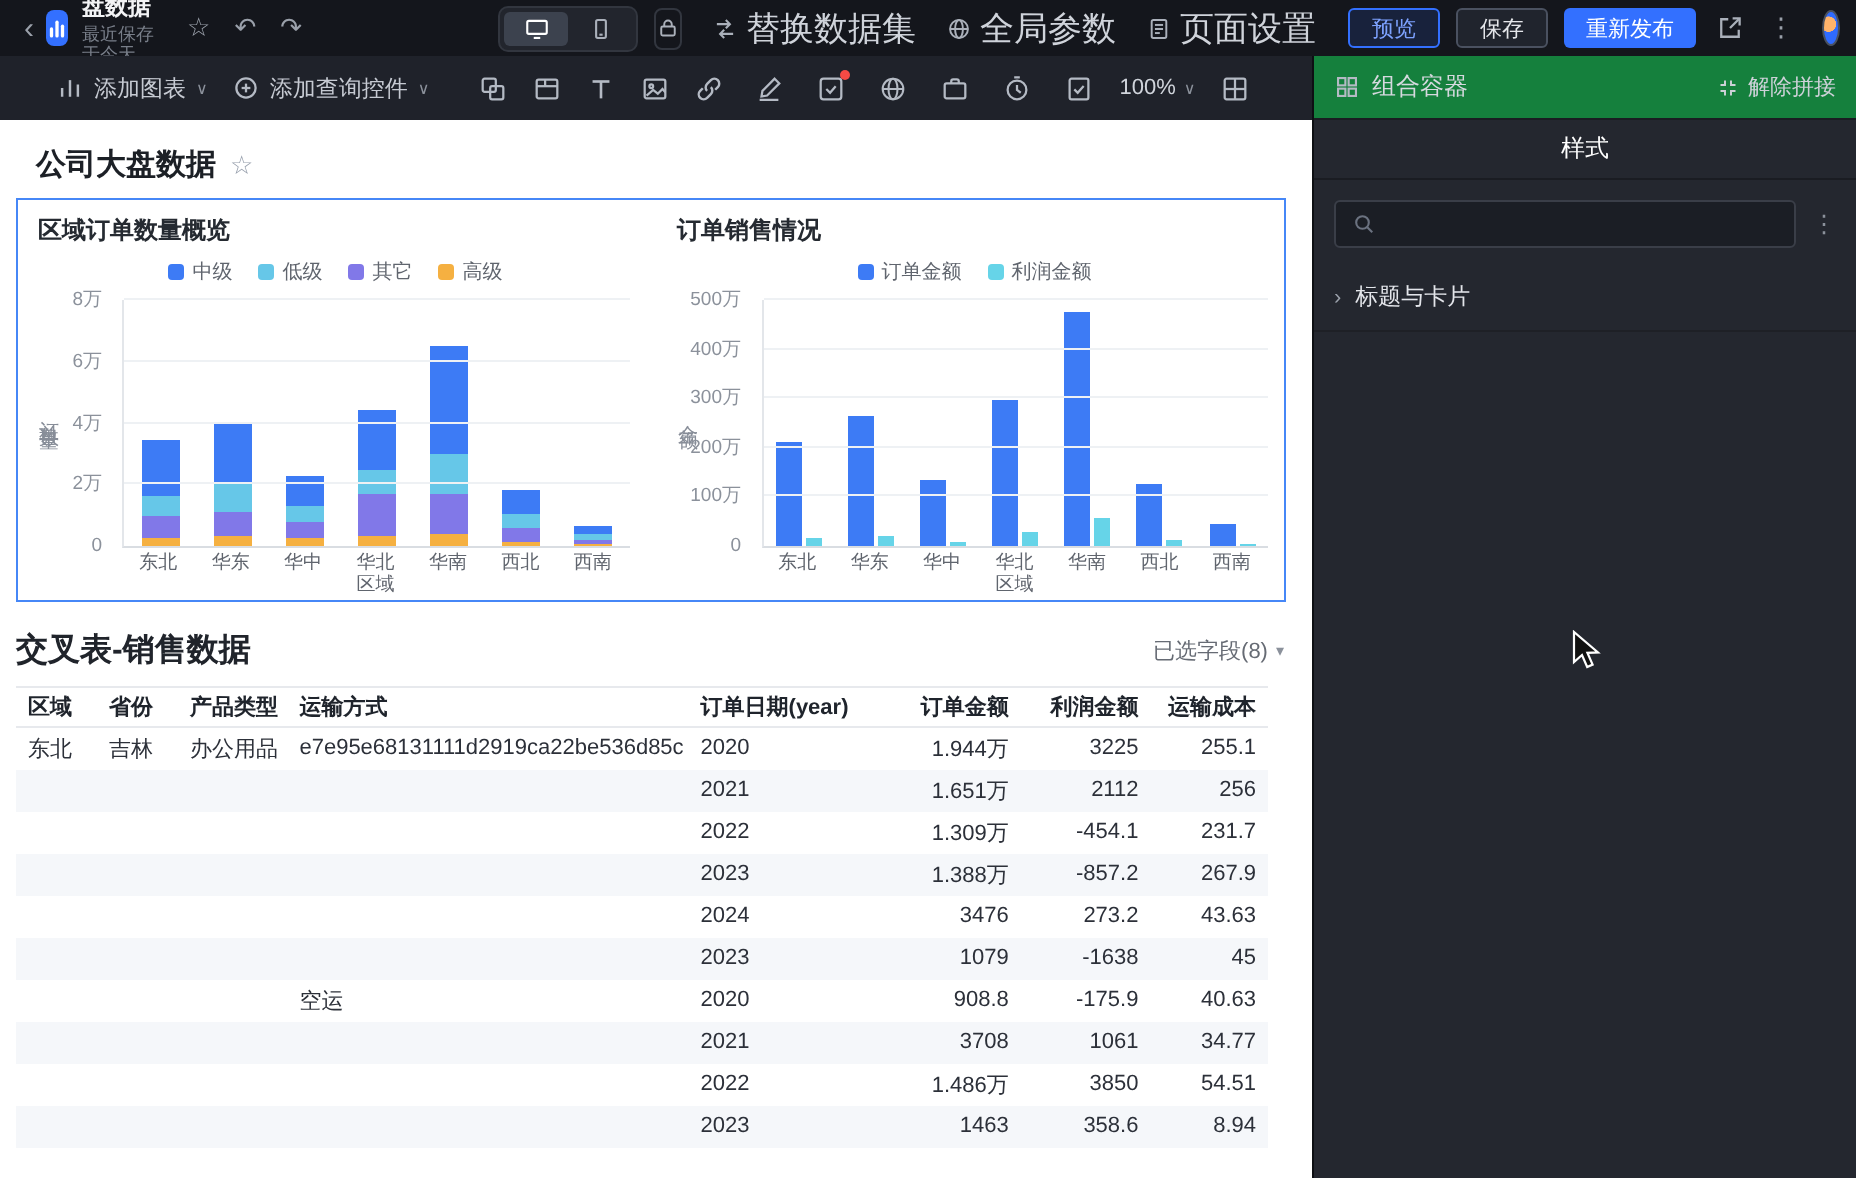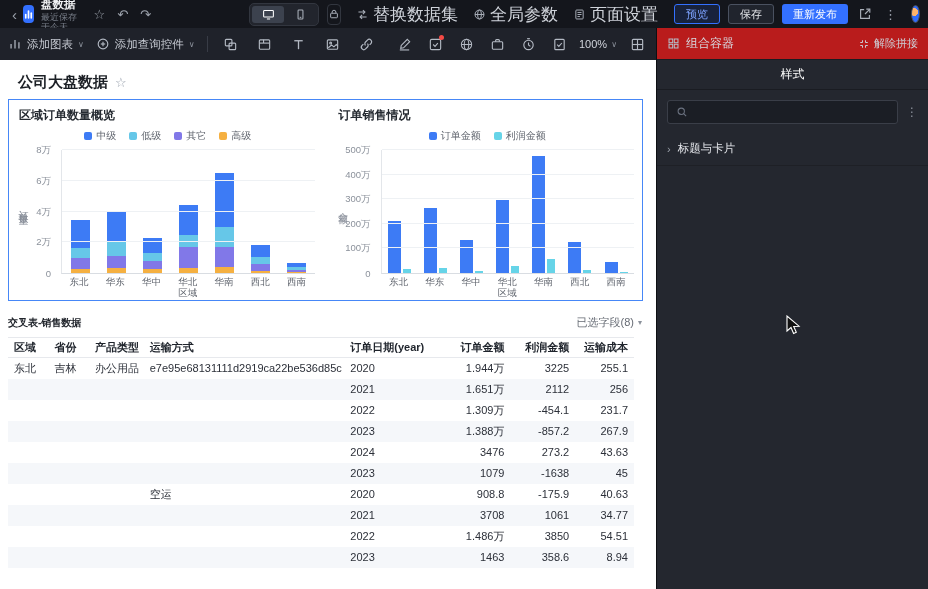--- a/index.html
+++ b/index.html
@@ -22,21 +22,21 @@
   .menu-btn{display:flex;align-items:center;gap:4px;font-size:17px;color:#cfd3da;margin-left:15px;cursor:pointer;white-space:nowrap;}
   .btn{height:20px;padding:0 11px;border-radius:3px;font-size:11px;display:flex;align-items:center;cursor:pointer;white-space:nowrap;}
   .btn-preview{margin-left:16px;border:1px solid #3370ff;color:#7da2ff;background:rgba(51,112,255,.14);}
   .btn-save{border:1px solid #4a5160;color:#e4e6ea;background:#20242d;margin-left:8px;}
   .btn-publish{background:#3370ff;color:#fff;margin-left:8px;}
   .avatar{width:18px;height:18px;border-radius:50%;margin-left:8px;background:radial-gradient(circle at 32% 38%,#ffb36b 0 34%,#2f6bff 36% 100%);border:1px solid #4a5160;}
 
   
   .content-row{flex:1;display:flex;min-height:0;}
   .left-col{width:656px;display:flex;flex-direction:column;min-width:0;}
-  .toolbar{height:32px;background:#1f222a;display:flex;align-items:center;padding:0 8px;gap:12px;color:#c6cad2;flex:0 0 32px;}
+  .toolbar{height:32px;background:#1f222a;display:flex;align-items:center;padding:0 28px;gap:12px;color:#c6cad2;flex:0 0 32px;}
   .add-btn{display:flex;gap:5px;align-items:center;font-size:11.5px;cursor:pointer;white-space:nowrap;}
   .caret{font-size:8px;color:#8b919b;}
   .vdivider{width:1px;height:16px;background:#383c46;}
   .icon-btn{width:22px;height:22px;display:flex;align-items:center;justify-content:center;color:#b4bac4;cursor:pointer;position:relative;}
   .badge-dot::after{content:"";position:absolute;top:2px;right:2px;width:5px;height:5px;border-radius:50%;background:#f54a45;}
   .toolbar-right{margin-left:auto;display:flex;align-items:center;gap:9px;}
   .zoom{font-size:11px;color:#d0d4db;display:flex;gap:4px;align-items:center;cursor:pointer;}
 
   
   .canvas{flex:1;background:#fff;position:relative;overflow:hidden;padding:0 12px 0 18px;}
@@ -59,31 +59,31 @@
   .col{flex:1;display:flex;align-items:flex-end;justify-content:center;gap:2px;}
   .bar-stack{width:19px;display:flex;flex-direction:column-reverse;height:100%;}
   .gbar.s0{width:13px;}
   .gbar.s1{width:8px;}
   .xlabels{display:flex;margin:3px 2px 0 42px;font-size:9.5px;color:#60656e;text-align:center;word-break:break-all;line-height:1.15;}
   .xlabel{flex:1;display:flex;justify-content:center;}
   .xlabel span{max-width:22px;}
 
   
   .table-title-row{margin-top:14px;display:flex;align-items:center;margin-left:-10px;margin-right:2px;}
-  .table-title{font-size:10px;font-weight:bold;color:#20242b;}
+  .table-title{font-size:16px;font-weight:bold;color:#20242b;}
   .field-pill{margin-left:auto;font-size:11px;color:#666b74;display:flex;gap:4px;align-items:center;cursor:pointer;}
   #data-table{margin-top:7px;border-collapse:collapse;table-layout:fixed;width:626px;font-size:11px;color:#2c3039;margin-left:-10px;}
   #data-table thead td{font-weight:bold;color:#1f242c;border-top:1px solid #e7e9ed;border-bottom:1px solid #e7e9ed;height:20px;}
   #data-table td{padding:0 6px;height:21px;overflow:hidden;white-space:nowrap;}
   #data-table tr.shade{background:#f5f7fa;}
   #data-table td.num{text-align:right;}
 
   
   .right-panel{width:272px;background:#24272f;color:#d6d9df;display:flex;flex-direction:column;border-left:1px solid #0d0f13;flex:0 0 272px;}
-  .panel-header{height:32px;background:#b91c1c;display:flex;align-items:center;padding:0 10px;gap:6px;font-size:12px;border-bottom:1px solid #1a1c22;flex:0 0 32px;}
+  .panel-header{height:32px;background:#15803d;display:flex;align-items:center;padding:0 10px;gap:6px;font-size:12px;border-bottom:1px solid #1a1c22;flex:0 0 32px;}
   .detach{margin-left:auto;display:flex;gap:4px;font-size:11px;color:#cdd1d8;align-items:center;cursor:pointer;}
   .tab-row{height:30px;display:flex;justify-content:center;align-items:center;font-size:12px;color:#fff;border-bottom:1px solid #1a1c22;flex:0 0 30px;text-align:center;}
   .search-row{display:flex;align-items:center;padding:10px 8px 8px 10px;gap:6px;}
   .search-input{flex:1;height:24px;background:#1b1e25;border:1px solid #3a3e48;border-radius:3px;display:flex;align-items:center;padding:0 8px;gap:6px;}
   .search-input input{background:transparent;border:none;outline:none;color:#cfd3da;font-size:11px;width:100%;font-family:inherit;}
   .search-input input::placeholder{color:#6b7280;}
   .panel-dots{color:#8b919b;font-size:12px;cursor:pointer;padding:0 2px;}
   .section-row{display:flex;align-items:center;gap:7px;padding:9px 10px;font-size:11.5px;color:#e3e5ea;border-bottom:1px solid rgba(26,28,34,.6);cursor:pointer;}
   .chev{color:#9aa0aa;font-size:11px;}
 

